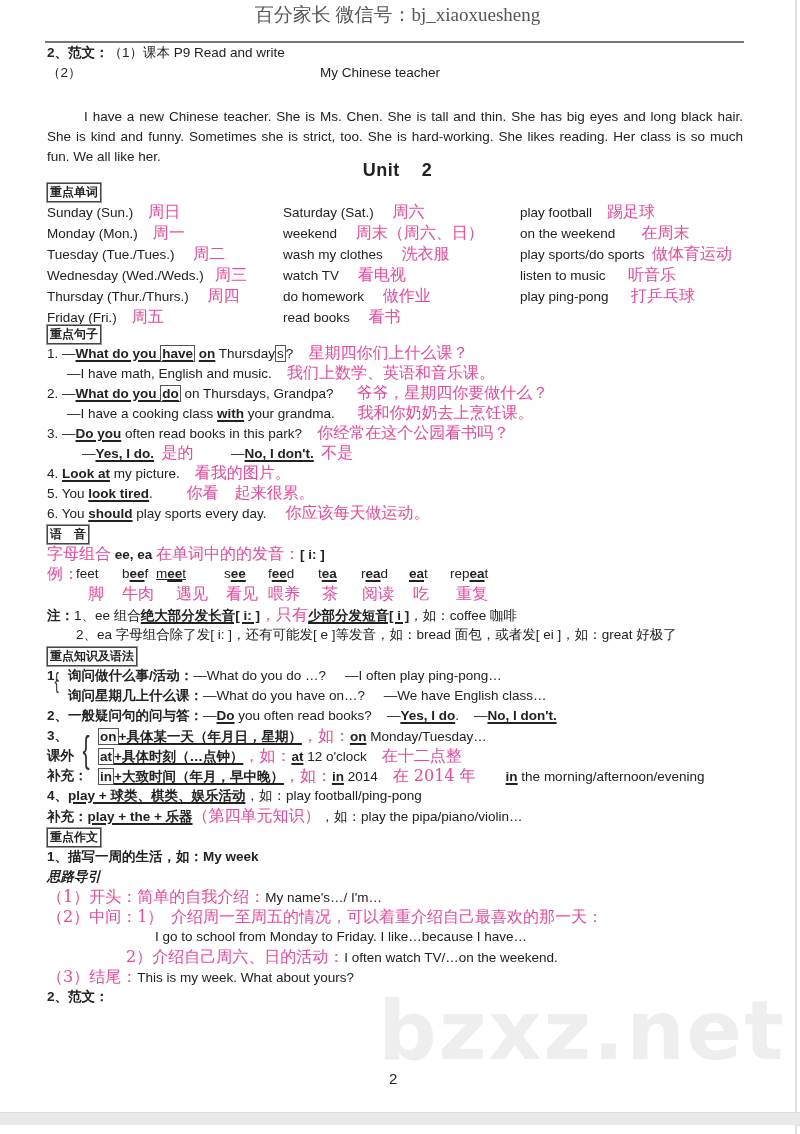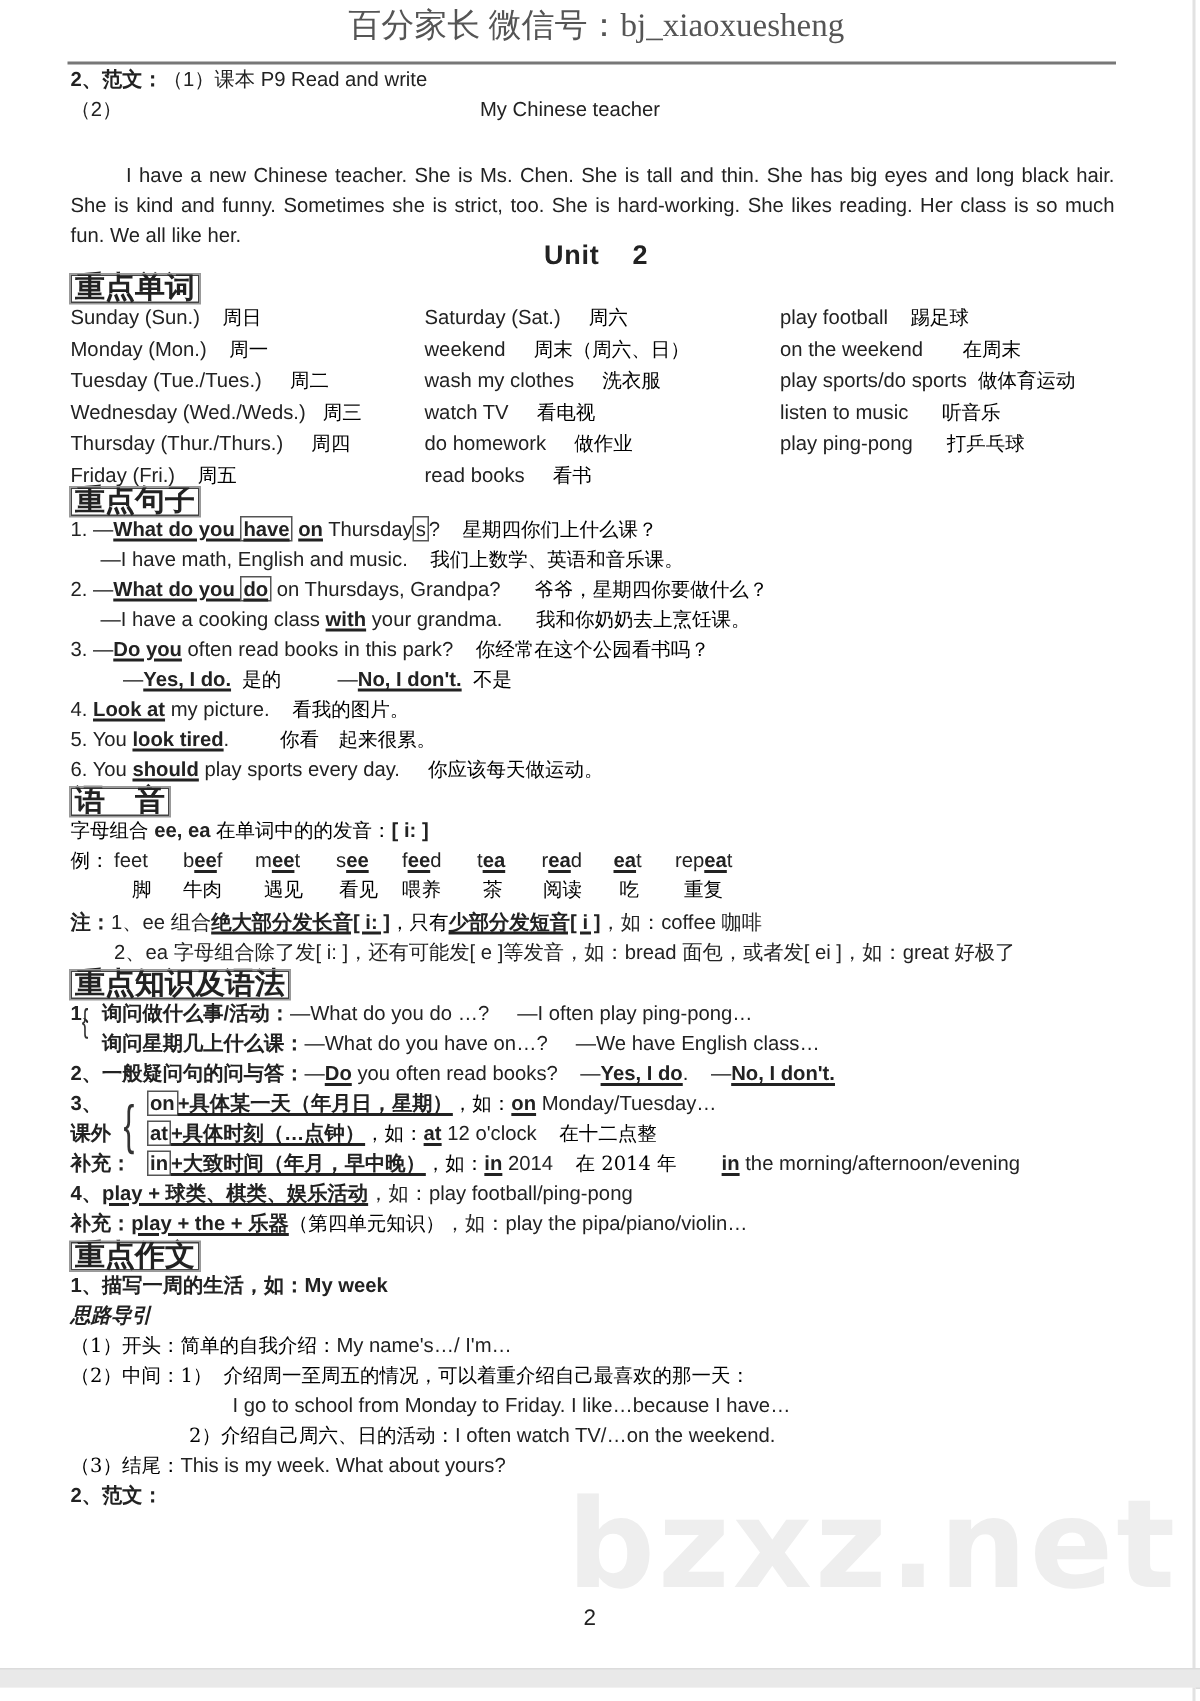--- a/index.html
+++ b/index.html
@@ -14,32 +14,32 @@
     background: #fff; border-right: 2px solid #e2e2e2;
   }
   .gap-strip {
     position: absolute; left: 0; top: 1112px; width: 800px; height: 12px;
     background: #e9e9e9; border-top: 1px solid #dcdcdc; border-bottom: 1px solid #dcdcdc;
   }
   .next-page { position:absolute; left:0; top:1125px; width:795px; height:9px; background:#fff; border-right:2px solid #e2e2e2; }
   .header {
     position: absolute; left: 0; width: 795px; top: 2px; text-align: center;
     font-family: "Liberation Serif", "DejaVu Serif", serif;
-    font-size: 22px; color: #555;
+    font-size: 19px; color: #555;
   }
   .header-rule {
     position: absolute; left: 45px; top: 41px; width: 699px; height: 2px; background: #777;
   }
   .line { position: absolute; font-size: 13.5px; white-space: nowrap; color: #222; line-height: 18px; }
-  .cn { color: #000000; font-family: "DejaVu Serif", serif; font-size: 13px; }
+  .cn { color: #ec4899; font-family: "DejaVu Serif", serif; font-size: 16px; }
   .b { font-weight: bold; }
   .u { text-decoration: underline; text-decoration-thickness: 1.5px; text-underline-offset: 2px; text-align: center; }
   .box { border: 1px solid #555; padding: 0 1px; }
   .sec {
-    position: absolute; left: 47px; font-weight: bold; font-size: 20px;
+    position: absolute; left: 47px; font-weight: bold; font-size: 12px;
     border: 1px solid #444; padding: 0 2px; line-height: 17px; color: #222;
     box-shadow: inset 0 0 0 1px #fff;
     outline: 1px solid #999; outline-offset: 0px;
   }
   .unit-title {
     position: absolute; left: 0; width: 795px; top: 160px; text-align: center;
     font-weight: bold; font-size: 18px; letter-spacing: 0.5px; color: #222;
   }
   .unit-title .gap { display: inline-block; width: 22px; }
   .para { position: absolute; left: 47px; width: 696px; font-size: 13.5px; line-height: 20px; text-align: justify; color: #222; margin-top: 24px; }
@@ -135,21 +135,21 @@
   </div>
 
   <div class="sec" style="top:525px;">语　音</div>
   <div class="line" style="left:47px; top:545px;">
     <span class="cn">字母组合</span>&nbsp;<span class="b">ee, ea</span>&nbsp;<span class="cn">在单词中的的发音：</span><span class="b">[ i: ]</span>
   </div>
   <div class="line" style="left:47px; top:565px;"><span class="cn">例：</span></div>
 
   <div class="line" style="left:76px; top:565px;"><span></span><span>fee</span><span>t</span></div>
   <div class="line" style="left:122px; top:565px;"><span>b</span><span class="b u">ee</span><span>f</span></div>
-  <div class="line" style="left:170px; top:565px;"><span>m</span><span class="b u">ee</span><span>t</span></div>
+  <div class="line" style="left:156px; top:565px;text-decoration:underline;"><span>m</span><span class="b u">ee</span><span>t</span></div>
   <div class="line" style="left:224px; top:565px;"><span>s</span><span class="b u">ee</span><span></span></div>
   <div class="line" style="left:268px; top:565px;"><span>f</span><span class="b u">ee</span><span>d</span></div>
   <div class="line" style="left:318px; top:565px;"><span>t</span><span class="b u">ea</span><span></span></div>
   <div class="line" style="left:361px; top:565px;"><span>r</span><span class="b u">ea</span><span>d</span></div>
   <div class="line" style="left:409px; top:565px;"><span></span><span class="b u">ea</span><span>t</span></div>
   <div class="line" style="left:450px; top:565px;"><span>rep</span><span class="b u">ea</span><span>t</span></div>
 
   <div class="line cn" style="left:88px; top:585px;">脚</div>
   <div class="line cn" style="left:122px; top:585px;">牛肉</div>
   <div class="line cn" style="left:176px; top:585px;">遇见</div>

